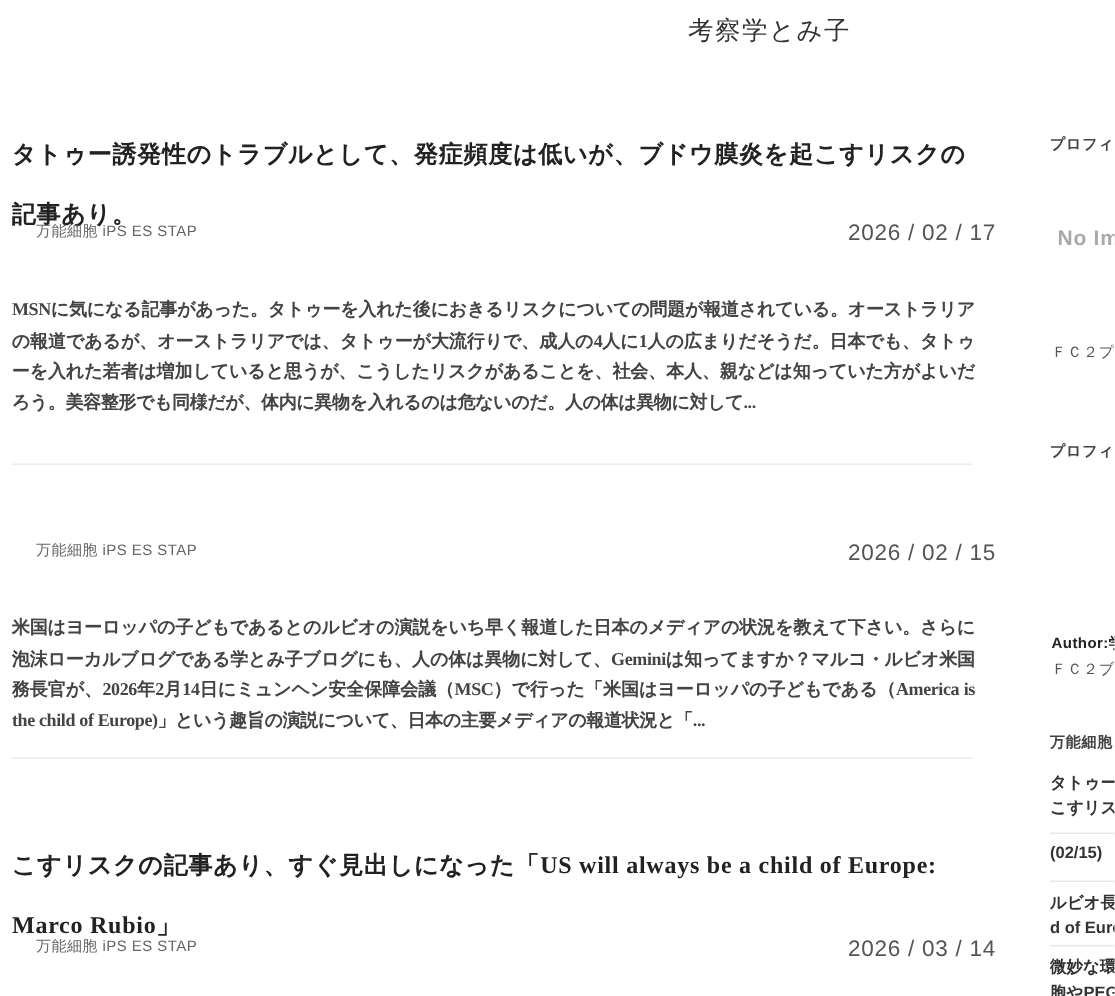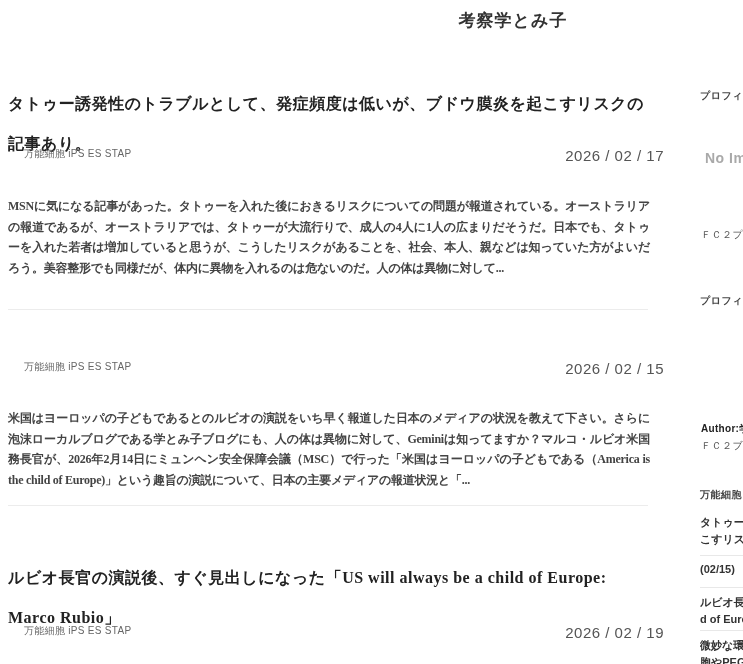--- a/index.html
+++ b/index.html
@@ -5,21 +5,21 @@
   html,body{margin:0;padding:0;}
   body{
     width:743px;height:664px;overflow:hidden;position:relative;
     background:#ffffff;
     font-family:"Liberation Sans","DejaVu Sans",sans-serif;
   }
   .page{position:absolute;top:0;left:0;width:1026px;height:664px;}
   .blog-header{position:absolute;top:9px;left:0;width:1026px;text-align:center;}
   .blog-title{
     font-family:"Liberation Serif","DejaVu Serif",serif;
-    font-size:17px;font-weight:bold;color:#333;letter-spacing:1px;
+    font-size:17px;font-weight:normal;color:#333;letter-spacing:1px;
   }
   .main{position:absolute;left:8px;top:0;width:642px;height:664px;}
   .a-title{
     position:absolute;left:0;width:642px;margin:0;
     font-family:"Liberation Serif","DejaVu Serif",serif;
     font-size:16px;line-height:40px;font-weight:bold;color:#222;
     letter-spacing:0.5px;
   }
   .meta{position:absolute;left:14px;width:642px;height:14px;}
   .cat{
@@ -90,24 +90,24 @@
     <article>
       <div class="meta" style="top:360px">
         <span class="cat">万能細胞 iPS ES STAP</span>
         <span class="date">2026 / 02 / 15</span>
       </div>
       <p class="excerpt" style="top:408px">米国はヨーロッパの子どもであるとのルビオの演説をいち早く報道した日本のメディアの状況を教えて下さい。さらに泡沫ローカルブログである学とみ子ブログにも、人の体は異物に対して、Geminiは知ってますか？マルコ・ルビオ米国務長官が、2026年2月14日にミュンヘン安全保障会議（MSC）で行った「米国はヨーロッパの子どもである（America is the child of Europe)」という趣旨の演説について、日本の主要メディアの報道状況と「...</p>
       <div class="divider" style="top:505px"></div>
     </article>
 
     <article>
-      <h2 class="a-title" style="top:558px">ルビオ長官の演説後、すぐ見出しになった「US will always be a child of Europe: Marco Rubio」</h2>
+      <h2 class="a-title" style="top:558px">こすリスクの記事あり、すぐ見出しになった「US will always be a child of Europe: Marco Rubio」</h2>
       <div class="meta" style="top:624px">
         <span class="cat">万能細胞 iPS ES STAP</span>
-        <span class="date">2026 / 02 / 19</span>
+        <span class="date">2026 / 03 / 14</span>
       </div>
     </article>
 
   </div>
 
   <aside class="sidebar">
 
     <div class="widget-title" style="top:89px">プロフィール</div>
     <div class="no-image" style="top:150px">No Image</div>
     <div class="side-link" style="top:228px">ＦＣ２プロフ</div>

